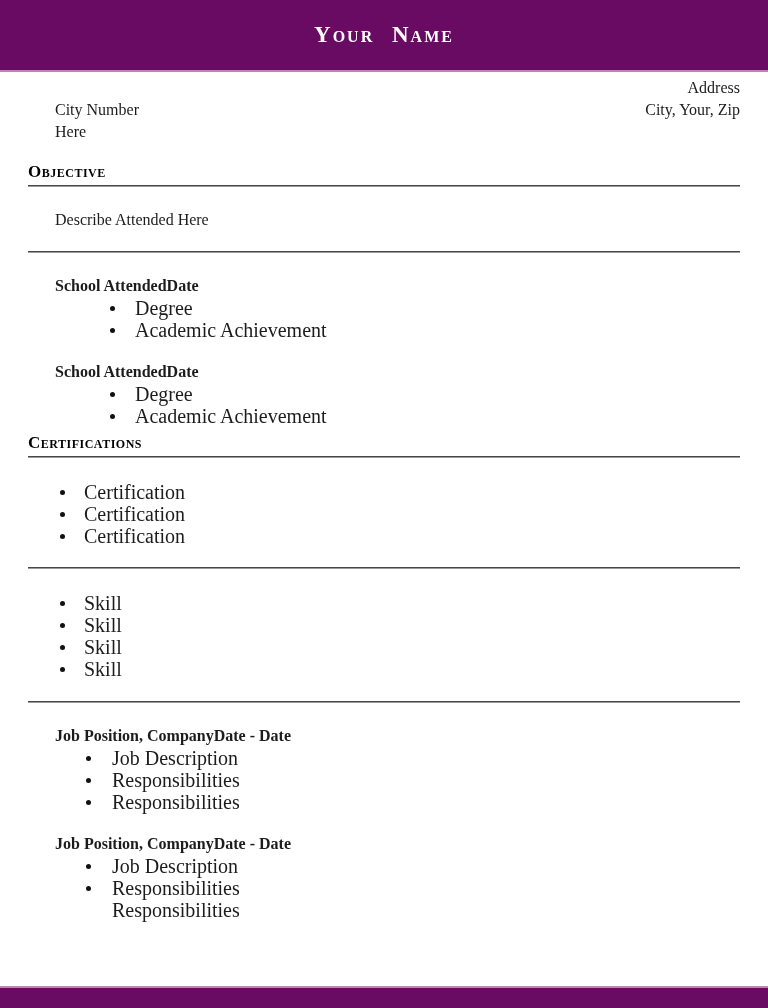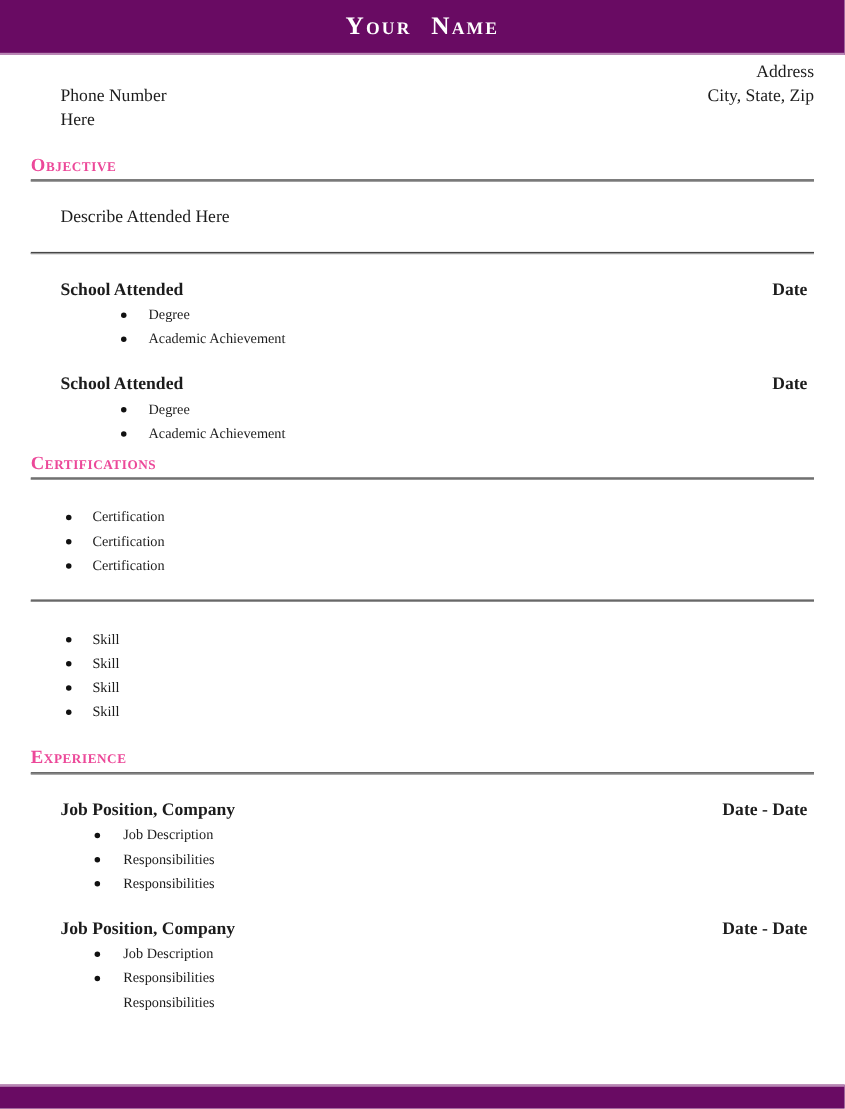--- a/index.html
+++ b/index.html
@@ -9,21 +9,21 @@
   .page {
     position: relative;
     width: 768px;
     height: 1008px;
     background: #ffffff;
     overflow: hidden;
   }
 
   
   .band-top {
-    height: 50px;
+    height: 72px;
     background: #690b63;
     border-bottom: 2px solid #b886b4;
     display: flex;
     align-items: center;
     justify-content: center;
   }
   .band-top .name {
     color: #ffffff;
     font-size: 23px;
     font-weight: bold;
@@ -52,21 +52,21 @@
   }
   .contact .left { margin-top: 22px; padding-left: 27px; }
   .contact .right { text-align: right; }
 
   
   .section-title {
     font-size: 17px;
     font-weight: bold;
     font-variant: small-caps;
     letter-spacing: 0.5px;
-    color: #ec4899;
+    color: #000000;
     line-height: 20px;
   }
   .rule {
     margin-top: 3px;
     height: 2px;
     background: #474747;
     border-bottom: 1px solid #9b9b9b;
   }
 
   .sec-objective { margin-top: 19px; }
@@ -80,33 +80,32 @@
     padding-left: 27px;
     font-size: 16px;
     line-height: 22px;
   }
 
   
   .entry { margin-top: 22px; }
   .entry + .entry { margin-top: 20px; }
   .entry-head {
     display: flex;
-    justify-content: space-between;
     font-size: 16px;
     line-height: 22px;
     padding-left: 27px;
   }
   .entry-head .entry-title { font-weight: bold; }
   .entry-head .entry-date { padding-right: 6px; font-weight: bold; }
 
   
   ul { list-style: none; }
   li {
     position: relative;
-    font-size: 13px;
+    font-size: 20px;
     line-height: 22px;
   }
   li.bullet::before {
     content: "";
     position: absolute;
     width: 5px; height: 5px;
     border-radius: 50%;
     background: #111;
     top: 9px;
   }
@@ -127,26 +126,26 @@
 <div class="page">
 
   <div class="band-top">
     <div class="name">Your Name</div>
   </div>
 
   <div class="content">
 
     <div class="contact">
       <div class="left">
-        <div>Phone Number</div>
+        <div>City Number</div>
         <div>Here</div>
       </div>
       <div class="right">
         <div>Address</div>
-        <div>City, State, Zip</div>
+        <div>City, Your, Zip</div>
       </div>
     </div>
 
     <div class="sec-objective">
       <div class="section-title">Objective</div>
       <div class="rule"></div>
       <div class="body-text">Describe Attended Here</div>
     </div>
 
     <div class="sec-education">
@@ -189,21 +188,20 @@
       <div class="rule"></div>
       <ul class="flat-list">
         <li class="bullet">Skill</li>
         <li class="bullet">Skill</li>
         <li class="bullet">Skill</li>
         <li class="bullet">Skill</li>
       </ul>
     </div>
 
     <div class="sec-experience">
-      <div class="section-title">Experience</div>
       <div class="rule"></div>
 
       <div class="entry">
         <div class="entry-head">
           <span class="entry-title">Job Position, Company</span>
           <span class="entry-date">Date - Date</span>
         </div>
         <ul class="exp-list">
           <li class="bullet">Job Description</li>
           <li class="bullet">Responsibilities</li>

